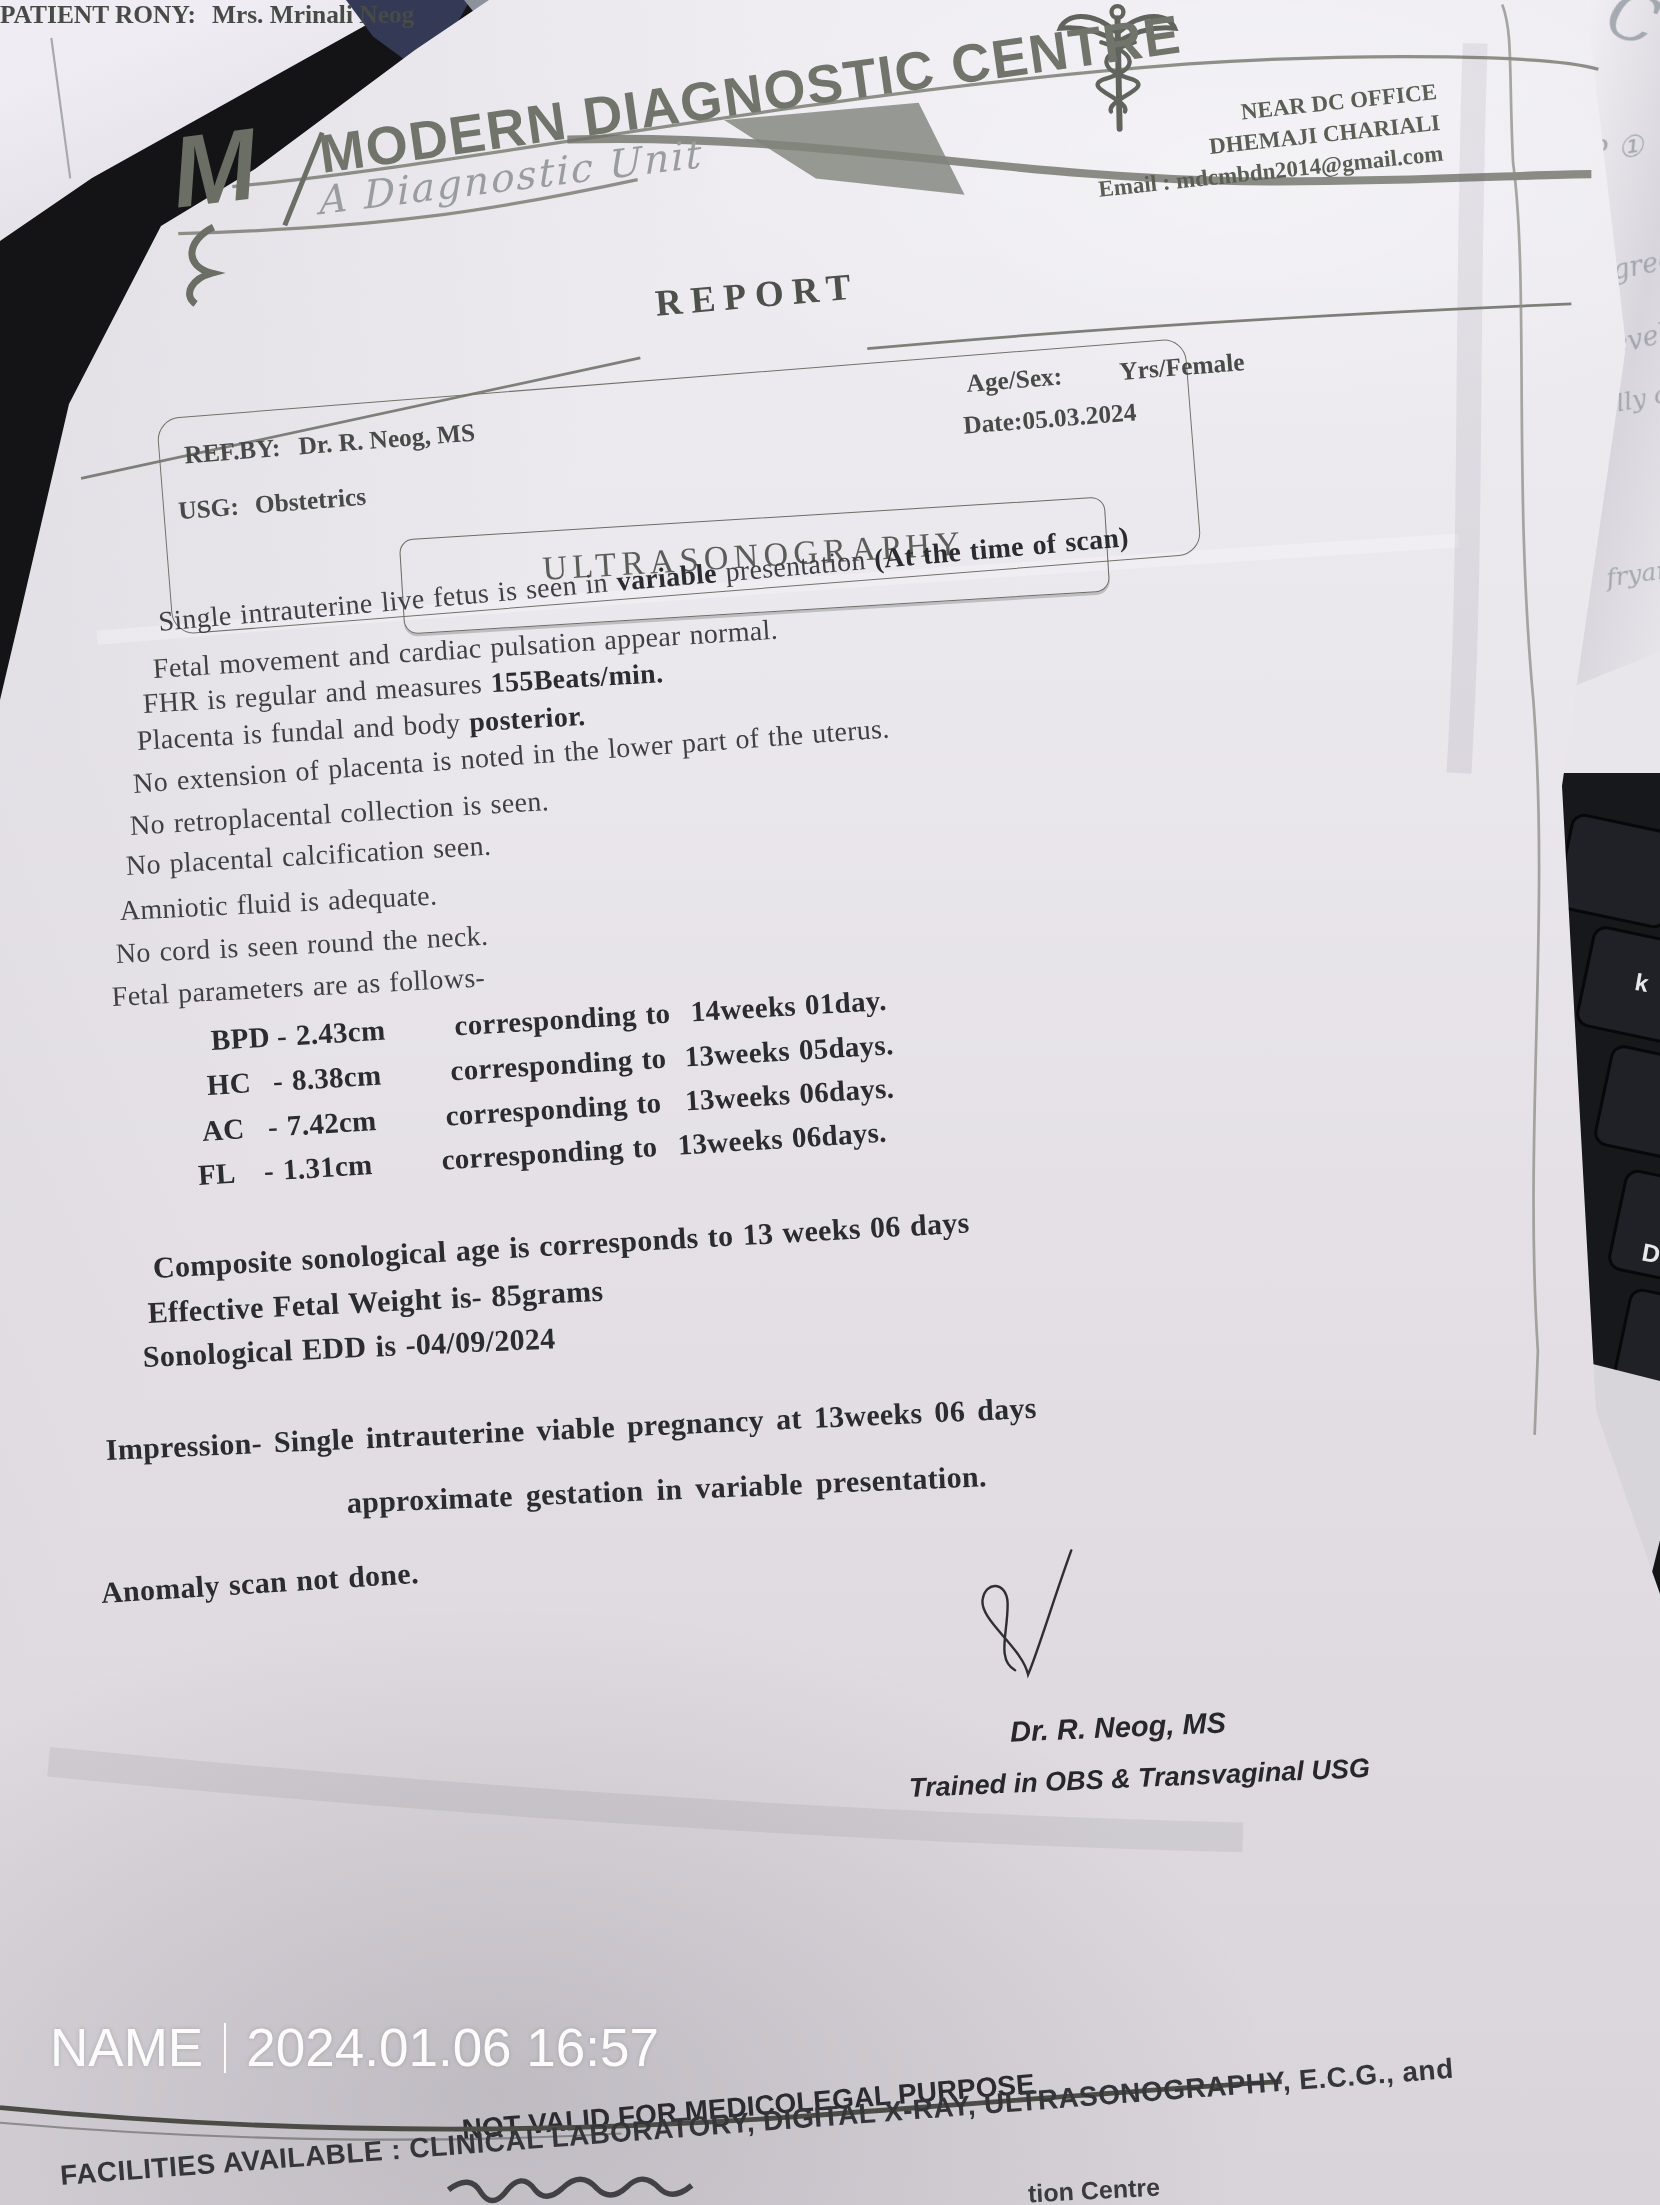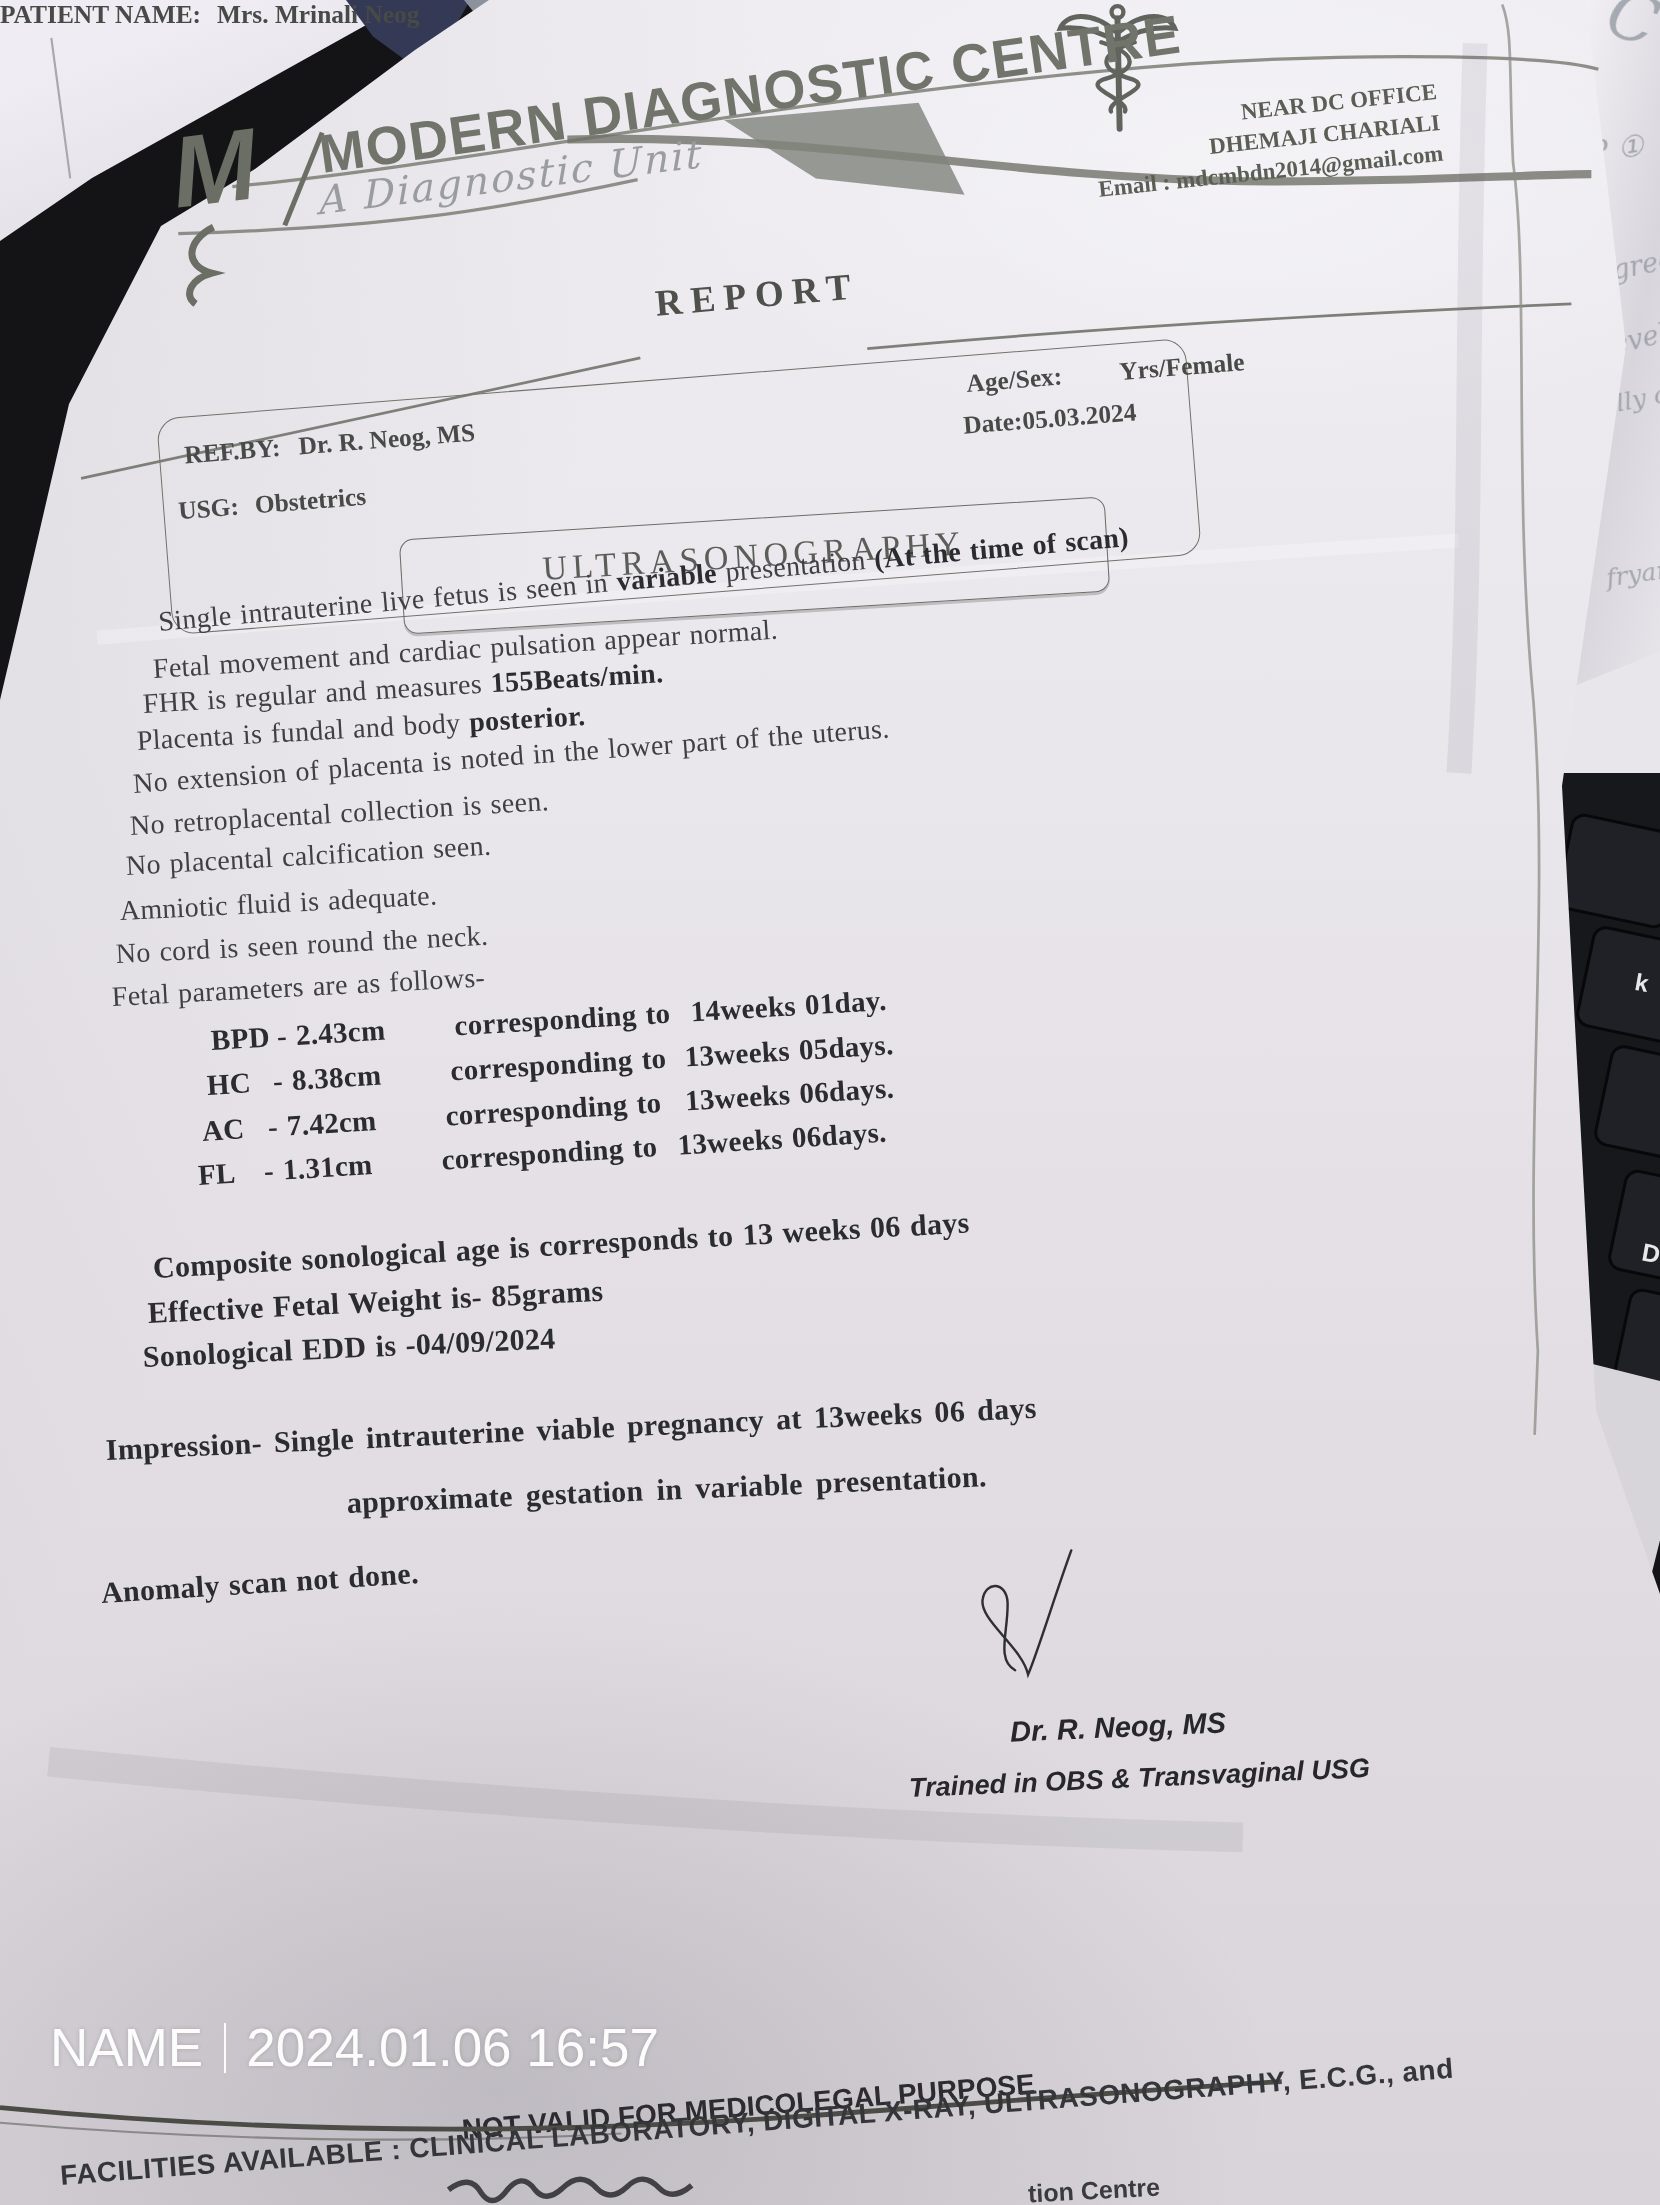--- a/index.html
+++ b/index.html
@@ -142,21 +142,21 @@
   <div style="z-index:4;" class="abs tagline nowrap">A Diagnostic Unit</div>
   <div style="z-index:4;" class="abs addr">
     <div>NEAR DC OFFICE</div>
     <div>DHEMAJI CHARIALI</div>
     <div>Email : mdcmbdn2014@gmail.com</div>
   </div>
   <div style="z-index:4;" class="abs report-h">REPORT</div>
 
   <div style="z-index:4;" class="abs pbox"></div>
   <div style="z-index:5;" class="abs ptxt nowrap" style2="">
-    <span>PATIENT NAME:</span>
+    <span>PATIENT RONY:</span>
     <span style="margin-left:9.7px;">Mrs. Mrinali Neog</span>
   </div>
   <div style="z-index:5;left:184px;top:429px;transform:rotate(-4.5deg);" class="abs ptxt nowrap">
     <span>REF.BY:</span>
     <span style="margin-left:12px;">Dr. R. Neog, MS</span>
   </div>
   <div style="z-index:5;left:178px;top:489px;transform:rotate(-4.5deg);" class="abs ptxt nowrap">
     <span>USG:</span>
     <span style="margin-left:9.7px;">Obstetrics</span>
   </div>

